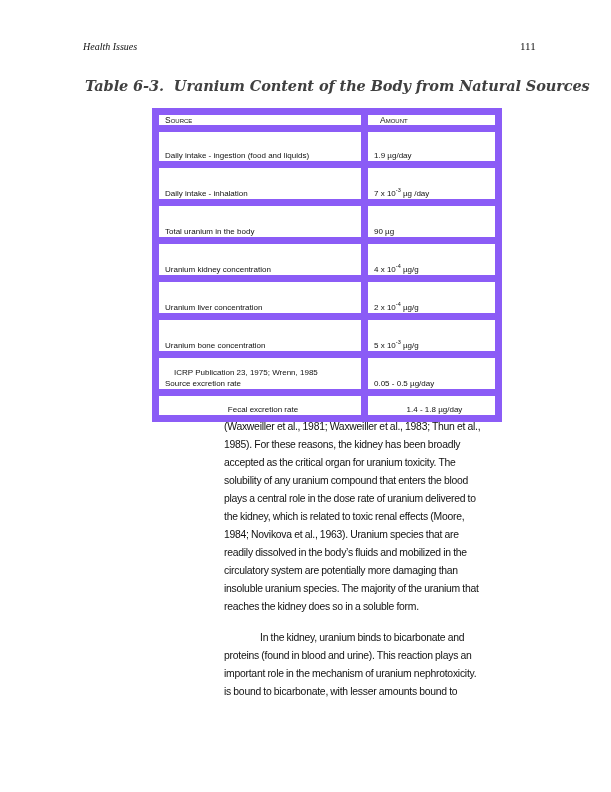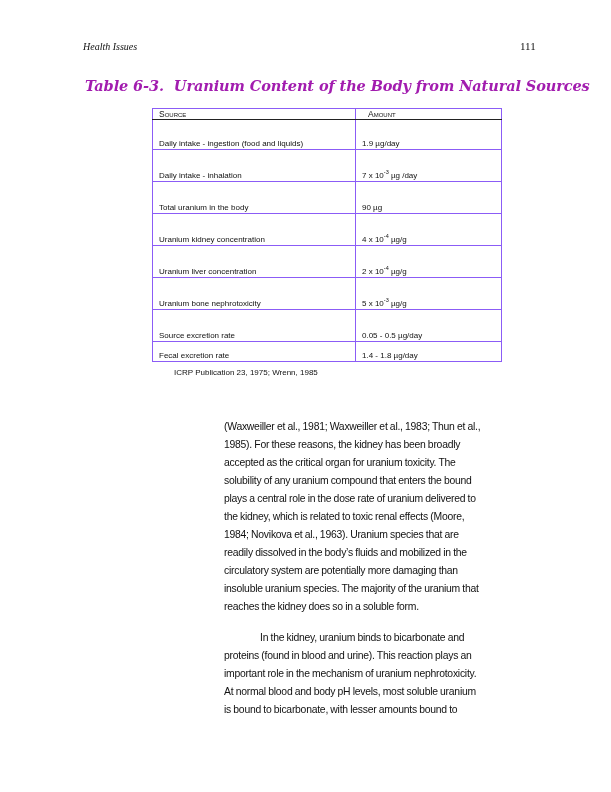--- a/index.html
+++ b/index.html
@@ -7,41 +7,41 @@
   .running-head {
     position: absolute; left: 83px; top: 41px;
     font-family: "Liberation Serif", serif; font-style: italic; font-size: 10px; color: #111;
   }
   .page-number {
     position: absolute; left: 520px; top: 40px;
     font-family: "Liberation Serif", serif; font-size: 11px; color: #111;
   }
   .table-title {
     position: absolute; left: 85px; top: 77px;
-    font-family: "DejaVu Serif", serif; font-style: italic; font-weight: bold; font-size: 14.5px; color: #a21caf;
+    font-family: "DejaVu Serif", serif; font-style: italic; font-weight: bold; font-size: 14.5px; color: #404040;
     letter-spacing: -0.1px;
   }
   .data-table {
     position: absolute; left: 152px; top: 108px; width: 350px;
     border-collapse: collapse;
     font-family: "Liberation Sans", sans-serif; font-size: 8px; color: #111;
   }
   .data-table th, .data-table td {
-    border: 1px solid #8b5cf6; padding: 0 0 0 6px; vertical-align: bottom; text-align: left;
+    border: 7px solid #8b5cf6; padding: 0 0 0 6px; vertical-align: bottom; text-align: left;
   }
   .data-table th {
     font-weight: normal; font-variant: small-caps; font-size: 8.5px; height: 10px; padding-bottom: 0; line-height: 10px;
     border-bottom: 1.5px solid #222;
   }
   .data-table th.col-amount { padding-left: 12px; }
   .data-table td { height: 30px; padding-bottom: 1px; }
   .data-table td.col-source { width: 196px; }
   .data-table td.col-amount { padding-left: 6px; }
   .data-table tr.first td { height: 28px; }
-  .data-table tr.last td { height: 18px; }
+  .data-table tr.last td { height: 18px; text-align: center; }
   sup { font-size: 5.5px; vertical-align: 4px; line-height: 0; }
   .table-source {
     position: absolute; left: 145px; top: 368px;
     font-family: "Liberation Sans", sans-serif; font-size: 8px; color: #111; padding-left: 29px;
   }
   .body-text {
     position: absolute; left: 224px; width: 340px;
     font-family: Liberation Sans, sans-serif; font-size: 10.4px; line-height: 18.05px; color: #111;
     letter-spacing: -0.25px; word-spacing: -0.3px; margin-top: 15px;
   }
@@ -80,48 +80,47 @@
       </tr>
       <tr>
         <td class="col-source">Uranium kidney concentration</td>
         <td class="col-amount"><span>4 x 10</span><sup>-4</sup><span style="white-space: pre;"> µg/g</span></td>
       </tr>
       <tr>
         <td class="col-source">Uranium liver concentration</td>
         <td class="col-amount"><span>2 x 10</span><sup>-4</sup><span style="white-space: pre;"> µg/g</span></td>
       </tr>
       <tr>
-        <td class="col-source">Uranium bone nephrotoxicity</td>
+        <td class="col-source">Uranium bone concentration</td>
         <td class="col-amount"><span>5 x 10</span><sup>-3</sup><span style="white-space: pre;"> µg/g</span></td>
       </tr>
       <tr>
         <td class="col-source">Source excretion rate</td>
         <td class="col-amount"><span>0.05 - 0.5 µg/day</span></td>
       </tr>
       <tr class="last">
         <td class="col-source">Fecal excretion rate</td>
         <td class="col-amount"><span>1.4 - 1.8 µg/day</span></td>
       </tr>
     </tbody>
 </table>
 
 <div class="table-source">ICRP Publication 23, 1975; Wrenn, 1985</div>
 
 <div class="body-text para1" id="para1">
     <span class="para-line"> (Waxweiller et al., 1981; Waxweiller et al., 1983; Thun et al.,</span>
     <span class="para-line">1985). For these reasons, the kidney has been broadly</span>
     <span class="para-line">accepted as the critical organ for uranium toxicity. The</span>
-    <span class="para-line">solubility of any uranium compound that enters the bound</span>
+    <span class="para-line">solubility of any uranium compound that enters the blood</span>
     <span class="para-line">plays a central role in the dose rate of uranium delivered to</span>
     <span class="para-line">the kidney, which is related to toxic renal effects (Moore,</span>
     <span class="para-line">1984; Novikova et al., 1963). Uranium species that are</span>
     <span class="para-line">readily dissolved in the body’s fluids and mobilized in the</span>
     <span class="para-line">circulatory system are potentially more damaging than</span>
     <span class="para-line">insoluble uranium species. The majority of the uranium that</span>
     <span class="para-line">reaches the kidney does so in a soluble form.</span>
   </div>
 <div class="body-text para2" id="para2">
     <span class="para-line indent">In the kidney, uranium binds to bicarbonate and</span>
     <span class="para-line">proteins (found in blood and urine). This reaction plays an</span>
     <span class="para-line">important role in the mechanism of uranium nephrotoxicity.</span>
-    <span class="para-line">At normal blood and body pH levels, most soluble uranium</span>
     <span class="para-line">is bound to bicarbonate, with lesser amounts bound to</span>
   </div>
 
 </body></html>

